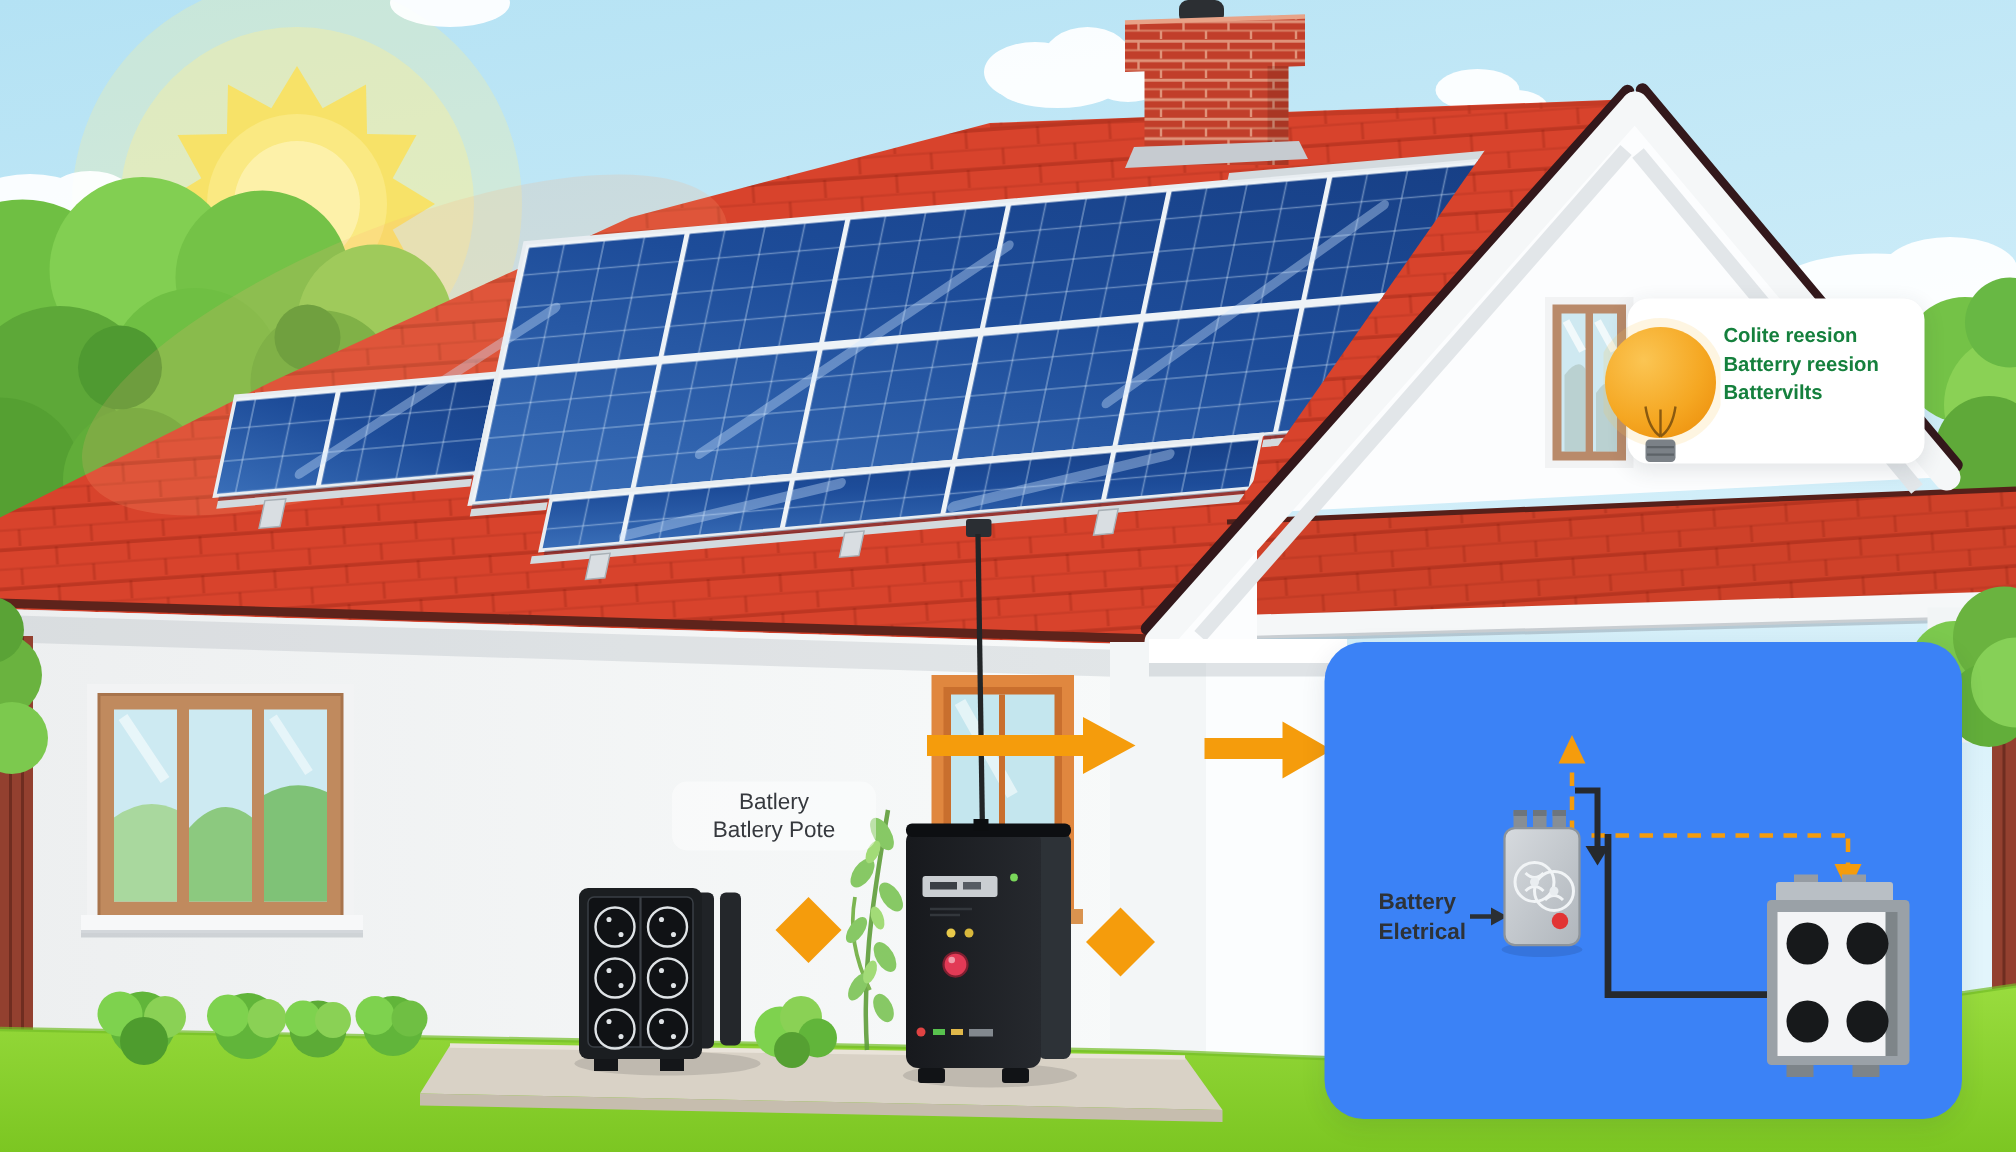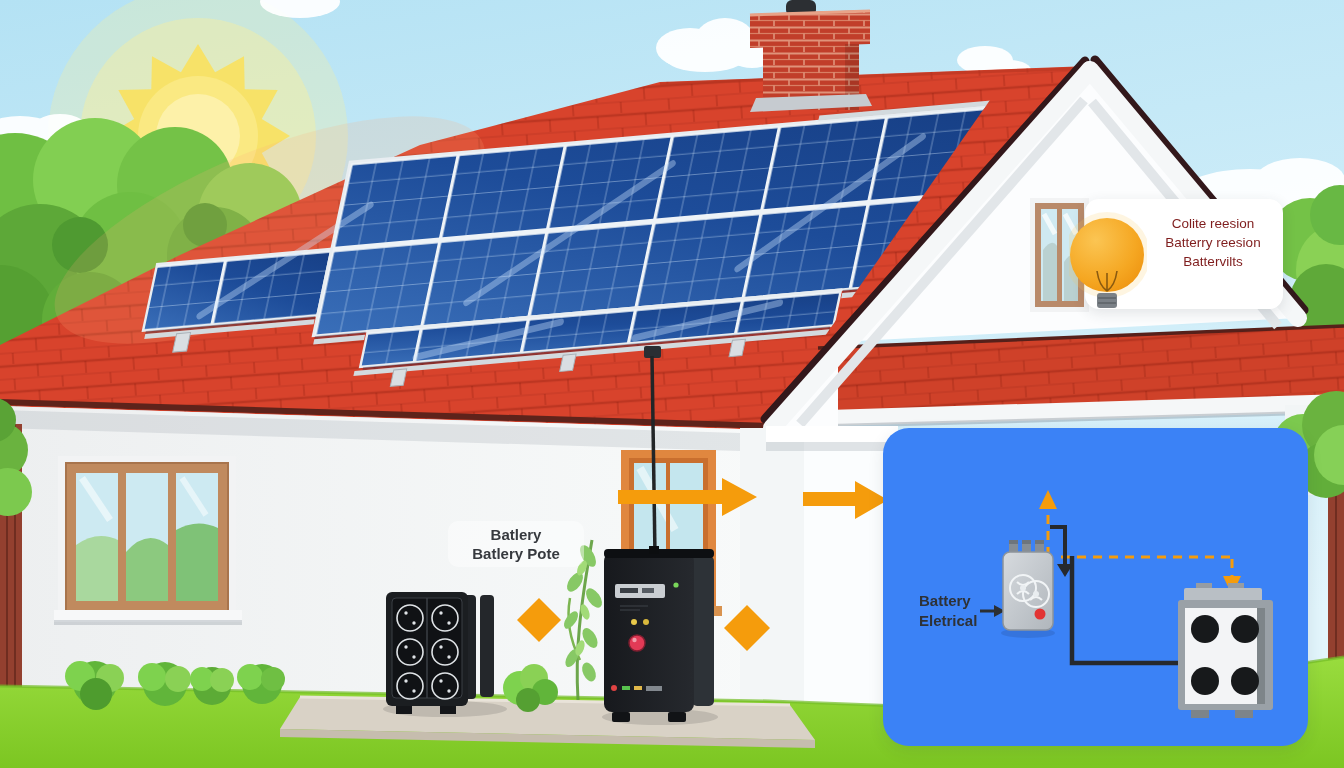--- a/index.html
+++ b/index.html
@@ -3,25 +3,25 @@
 <meta charset="utf-8">
 <style>
   html,body{margin:0;padding:0;background:#dfeef5;}
   .stage{position:relative;width:1344px;height:768px;overflow:hidden;
          font-family:"Liberation Sans","DejaVu Sans",sans-serif;}
   .stage svg{display:block;}
   .scene{position:absolute;left:0;top:0;}
   .callout{position:absolute;left:1085px;top:199px;width:198px;height:110px;
            background:#fff;border-radius:14px;box-shadow:0 4px 14px rgba(40,50,60,.12);}
   .callout .bulb{position:absolute;left:-16px;top:10px;}
-  .callout .txt{position:absolute;left:64px;right:6px;top:15px;text-align:center;
-                font-size:13.5px;line-height:19px;font-weight:400;color:#7f1d1d;}
+  .callout .txt{position:absolute;left:64px;right:6px;top:15px;text-align:left;
+                font-size:13.5px;line-height:19px;font-weight:700;color:#15803d;}
   .callout .txt .gap{}
   .wall-label{position:absolute;left:448px;top:521px;width:136px;text-align:center;
-              font-size:15px;line-height:19px;font-weight:700;color:#36393e;
+              font-size:15px;line-height:19px;font-weight:400;color:#36393e;
               background:rgba(255,255,255,.45);border-radius:10px;padding:4px 0;}
   .flow-panel{position:absolute;left:883px;top:428px;width:425px;height:318px;
               background:#3b82f6;border-radius:26px;box-shadow:0 5px 16px rgba(40,50,60,.10);}
   .flow-panel svg{position:absolute;left:0;top:0;}
   .flow-panel text{font-family:"Liberation Sans","DejaVu Sans",sans-serif;
                    font-size:15px;font-weight:700;fill:#2e3237;}
 </style>
 </head>
 <body>
 

